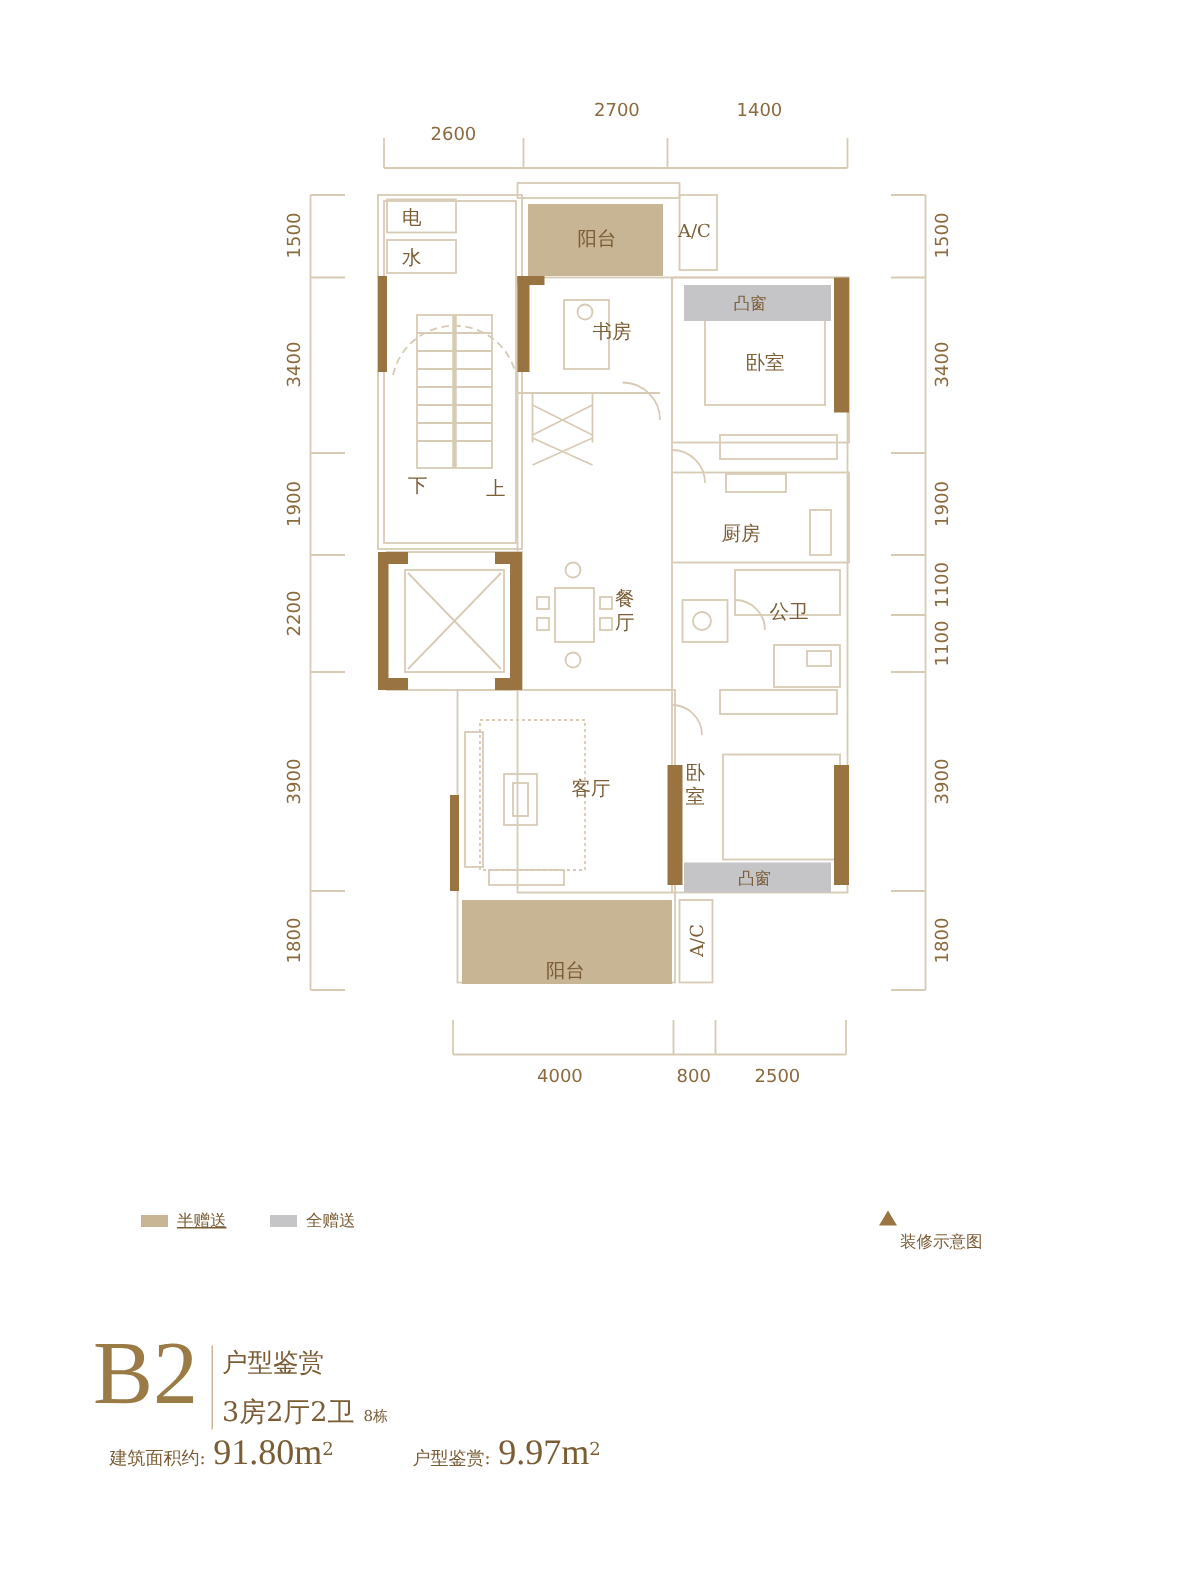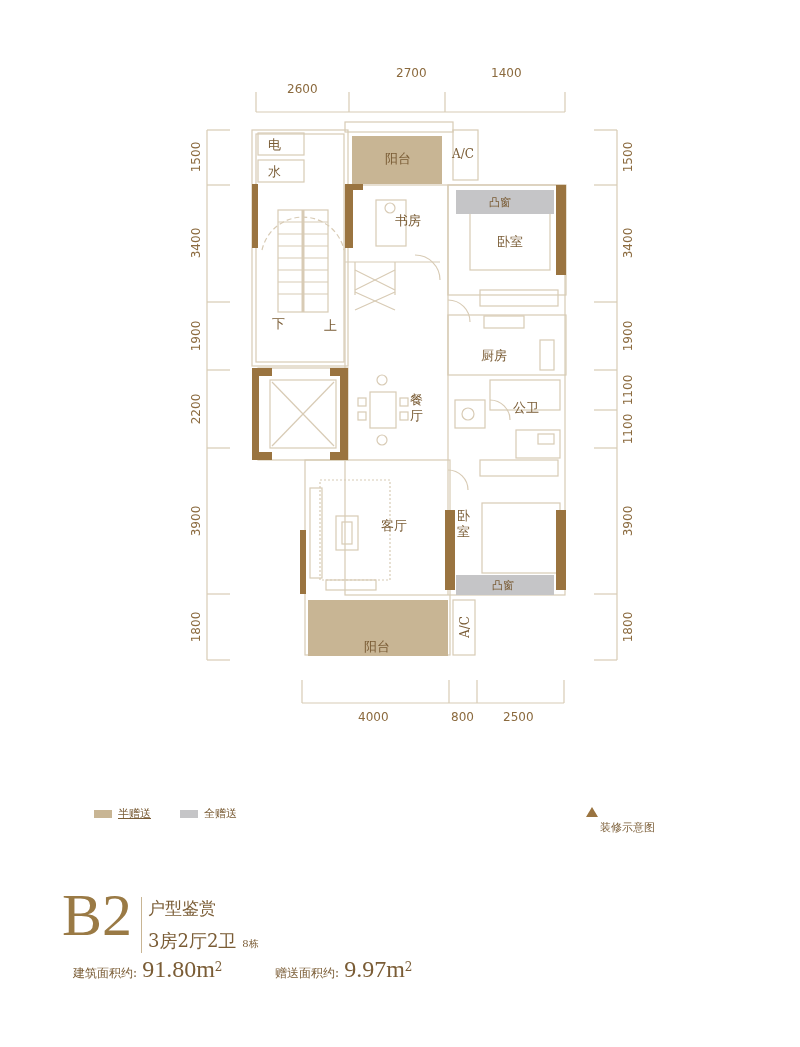--- a/index.html
+++ b/index.html
@@ -218,15 +218,15 @@
 <div class="abs" style="left:141px;top:897px;width:1px;height:56px;background:#c8b594;"></div>
 <div class="sub1">户型鉴赏</div>
 <div class="sub2">
   <span>3房2厅2卫</span><small>8栋</small>
 </div>
 <div class="area" style="left:52px;margin-left:21px;">
   <span class="lbl">建筑面积约:</span>
   <span class="val">91.80m</span><sup>2</sup>
 </div>
 <div class="area" style="left:275px;">
-  <span class="lbl">赠送面积约:</span>
+  <span class="lbl">户型鉴赏:</span>
   <span class="val">9.97m</span><sup>2</sup>
 </div>
 
 </body></html>

